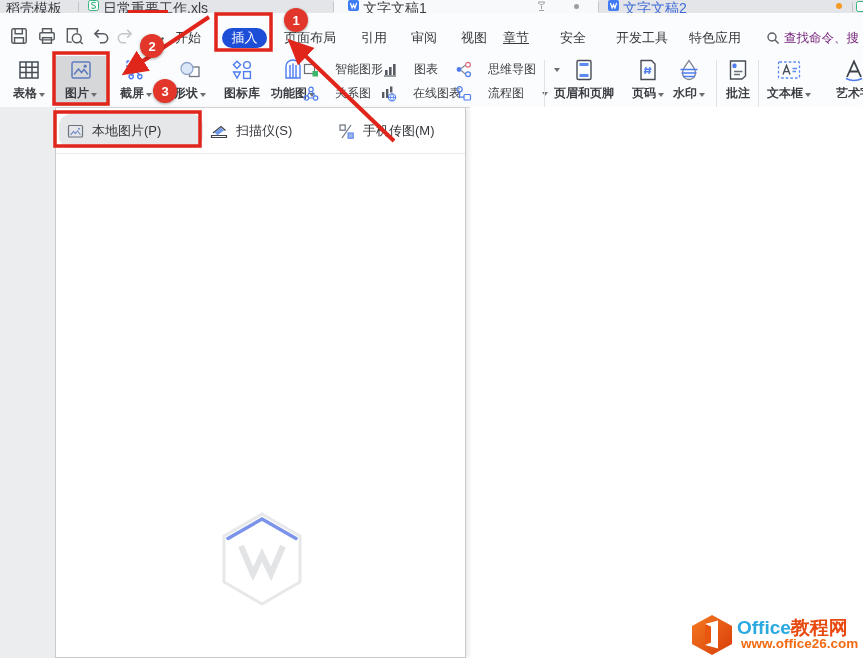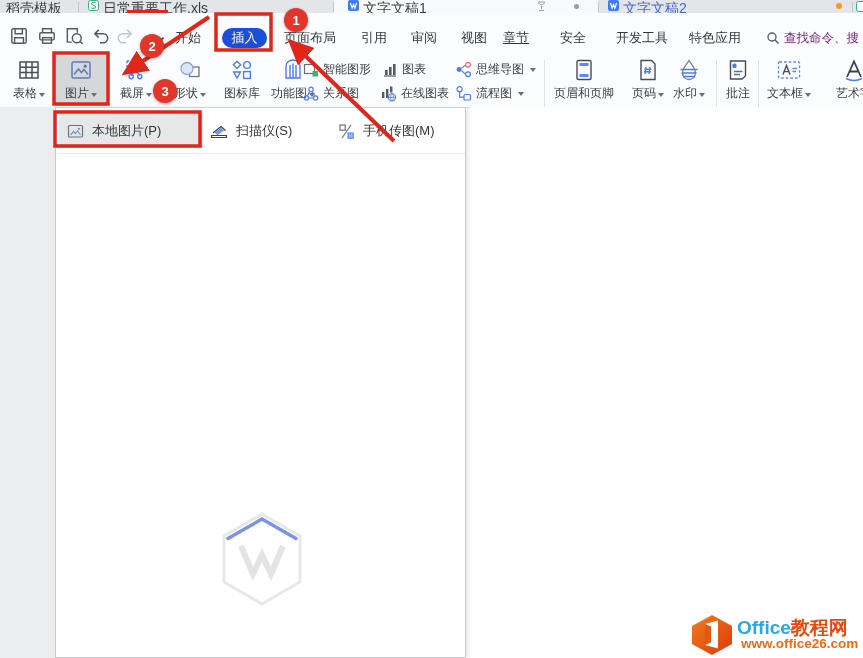--- a/index.html
+++ b/index.html
@@ -12,24 +12,24 @@
   .doc-tab{height:13px;overflow:hidden;display:flex;align-items:flex-start;gap:4px;
            font-size:14px;color:#3b3e42;white-space:nowrap;}
   .doc-tab .lbl{margin-bottom:-3px;}
   .tab-sep{width:1px;height:10px;background:#c3c6c9;top:2px;}
   .tab-white{background:#f8f9fa;}
   
   .ribbon{left:0;top:13px;width:863px;height:94px;background:#fbfcfd;border-bottom:1px solid #d6d8da;}
   .rtab{position:absolute;top:15px;height:20px;line-height:20px;font-size:13px;color:#35383c;cursor:pointer;}
   .rtab-active{background:#1d4ed8;color:#fff;border-radius:11px;text-align:center;}
   .qicon{position:absolute;top:13px;width:20px;height:20px;}
-  .bigbtn{position:absolute;top:43px;height:50px;text-align:center;font-size:12px;color:#3a3d41;}
+  .bigbtn{position:absolute;top:43px;height:50px;text-align:center;font-size:12px;color:#3a3d41;font-weight:bold;}
   .bigbtn .ic{display:block;margin:2px auto 3px auto;}
   .pressed{background:#d6d7d9;border-radius:2px;}
-  .smallbtn{position:absolute;height:17px;display:flex;align-items:center;gap:4px;font-size:12px;color:#3a3d41;white-space:nowrap;font-family:Liberation Serif, serif;}
+  .smallbtn{position:absolute;height:17px;display:flex;align-items:center;gap:16px;font-size:12px;color:#3a3d41;white-space:nowrap;font-family:Liberation Serif, serif;}
   .vsep{position:absolute;top:47px;width:1px;height:50px;background:#e0e2e4;}
   .dd{width:0;height:0;border-left:3.5px solid transparent;border-right:3.5px solid transparent;
       border-top:4px solid #6a6f75;display:inline-block;margin-left:2px;}
   .search{position:absolute;top:15px;left:766px;height:20px;display:flex;align-items:center;gap:4px;
           font-size:12.5px;color:#701a75;white-space:nowrap;}
   
   .leftstrip{left:0;top:107px;width:55px;height:551px;background:#ebedee;}
   .docpage{left:470px;top:107px;width:393px;height:551px;background:#ffffff;}
   .panel{left:55px;top:108px;width:411px;height:550px;background:#ffffff;
          border:1px solid #c7c9cb;border-top:none;box-sizing:border-box;
@@ -335,21 +335,21 @@
       <path d="M4,20.5 Q12,24.5 20,20.5" fill="none" stroke="#4e7cf0" stroke-width="1.6"></path>
     </svg>
     <span>艺术字</span>
   </div>
 </div>
 
 <div class="abs leftstrip"></div>
 <div class="abs docpage"></div>
 
 <div class="abs panel">
-  <div class="menu-item hl" style="left:3px;width:128px;">
+  <div class="menu-item hl" style="left:3px;width:128px;border-radius:12px;">
     <svg width="17" height="17" viewBox="0 0 17 17">
       <rect x="1.5" y="2.5" width="14" height="11.5" rx="1" fill="none" stroke="#6b7280" stroke-width="1.2"></rect>
       <path d="M3.5,12 L6.5,8.5 L8.5,10.5 L10.5,8 L13.5,12" fill="none" stroke="#7d92c8" stroke-width="1.2"></path>
       <circle cx="12" cy="5.8" r="1.1" fill="#7d92c8"></circle>
     </svg>
     <span>本地图片(P)</span>
   </div>
   <div class="menu-item" style="left:146px;">
     <svg width="18" height="17" viewBox="0 0 18 17">
       <path d="M3,10 L11,3.5 L15.5,7.5" fill="none" stroke="#3d434b" stroke-width="1.3"></path>

